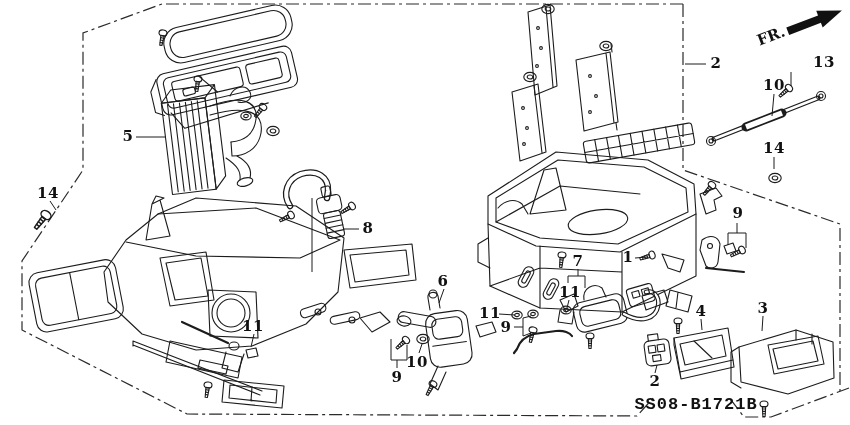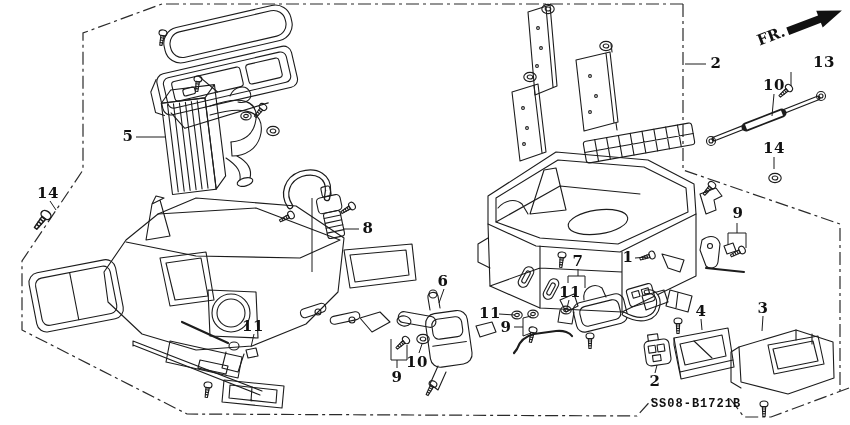--- a/index.html
+++ b/index.html
@@ -13,21 +13,21 @@
   svg .tubein { fill:none; stroke:#ffffff; stroke-width:4; stroke-linecap:round; }
   svg .wire   { fill:none; stroke:#1c1c1c; stroke-width:4.6; stroke-linecap:round; }
   svg .wirein { fill:none; stroke:#ffffff; stroke-width:2.4; stroke-linecap:round; }
   svg .blk { fill:#111111; stroke:none; }
   .callout { position:absolute; transform:translate(-50%,-50%);
              font-weight:bold; font-size:15px; color:#111; letter-spacing:0.5px; white-space:nowrap; }
   .fr-label { position:absolute; transform:translate(-50%,-50%) rotate(-21deg);
               font-weight:bold; font-size:15px; color:#111; }
   .part-code { position:absolute; transform:translate(-50%,-50%);
                font-family:"Liberation Mono", monospace; font-weight:bold;
-               font-size:12px; letter-spacing:1px; color:#111; white-space:nowrap; }
+               font-size:17px; letter-spacing:1px; color:#111; white-space:nowrap; }
 </style>
 </head>
 <body>
 
 <div class="stage">
 
 <svg width="850" height="425" viewBox="0 0 850 425">
   <defs>
     <g id="scr">
       <ellipse class="ln" cx="0" cy="0" rx="4" ry="3"></ellipse>

